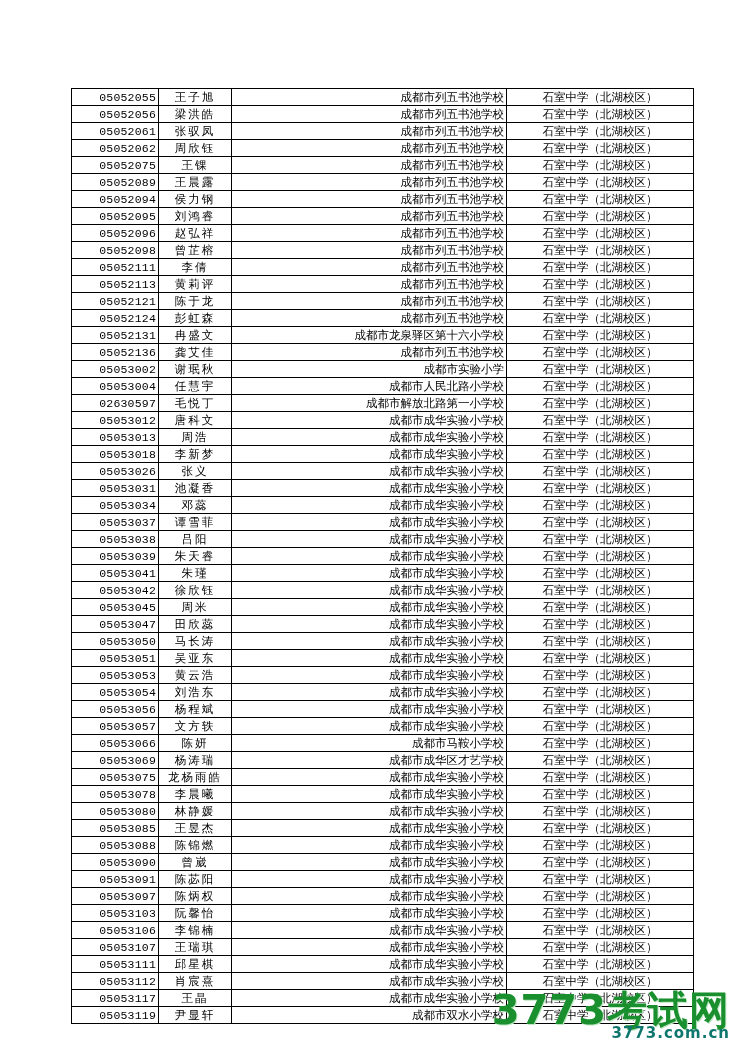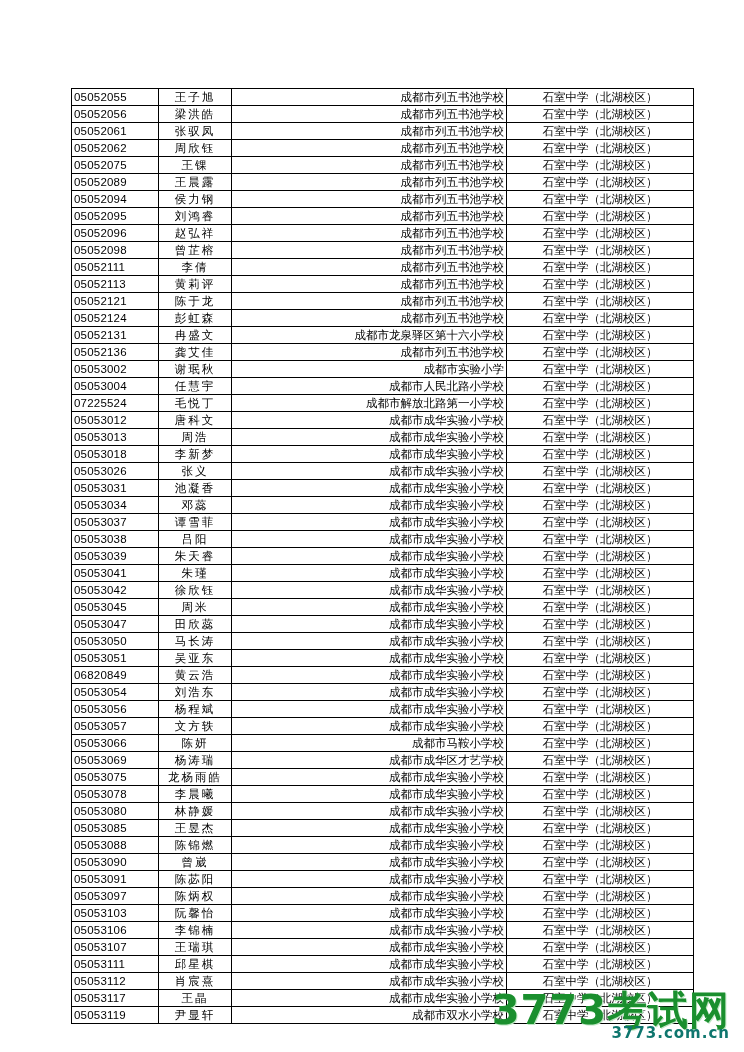--- a/index.html
+++ b/index.html
@@ -34,22 +34,22 @@
     height: 16px;
     line-height: 15px;
     font-size: 11.5px;
     padding: 0 2px;
     color: #000;
     white-space: nowrap;
     overflow: hidden;
   }
   td.c-id {
     width: 82px;
-    text-align: left;
-    font-family: Liberation Sans, sans-serif;
+    text-align: right;
+    font-family: Liberation Mono, monospace;
     letter-spacing: 0.2px;
   }
   td.c-name {
     width: 68px;
     text-align: center;
     letter-spacing: 2px;
   }
   td.c-school {
     width: 270px;
     text-align: right;
@@ -195,21 +195,21 @@
           <td class="c-school">成都市实验小学</td>
           <td class="c-dest">石室中学（北湖校区）</td>
         </tr>
         <tr>
           <td class="c-id">05053004</td>
           <td class="c-name">任慧宇</td>
           <td class="c-school">成都市人民北路小学校</td>
           <td class="c-dest">石室中学（北湖校区）</td>
         </tr>
         <tr>
-          <td class="c-id">07225524</td>
+          <td class="c-id">02630597</td>
           <td class="c-name">毛悦丁</td>
           <td class="c-school">成都市解放北路第一小学校</td>
           <td class="c-dest">石室中学（北湖校区）</td>
         </tr>
         <tr>
           <td class="c-id">05053012</td>
           <td class="c-name">唐科文</td>
           <td class="c-school">成都市成华实验小学校</td>
           <td class="c-dest">石室中学（北湖校区）</td>
         </tr>
@@ -291,21 +291,21 @@
           <td class="c-school">成都市成华实验小学校</td>
           <td class="c-dest">石室中学（北湖校区）</td>
         </tr>
         <tr>
           <td class="c-id">05053051</td>
           <td class="c-name">吴亚东</td>
           <td class="c-school">成都市成华实验小学校</td>
           <td class="c-dest">石室中学（北湖校区）</td>
         </tr>
         <tr>
-          <td class="c-id">06820849</td>
+          <td class="c-id">05053053</td>
           <td class="c-name">黄云浩</td>
           <td class="c-school">成都市成华实验小学校</td>
           <td class="c-dest">石室中学（北湖校区）</td>
         </tr>
         <tr>
           <td class="c-id">05053054</td>
           <td class="c-name">刘浩东</td>
           <td class="c-school">成都市成华实验小学校</td>
           <td class="c-dest">石室中学（北湖校区）</td>
         </tr>

